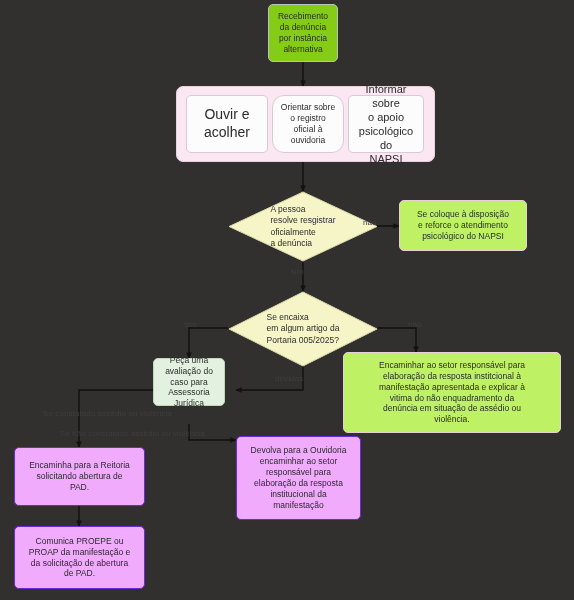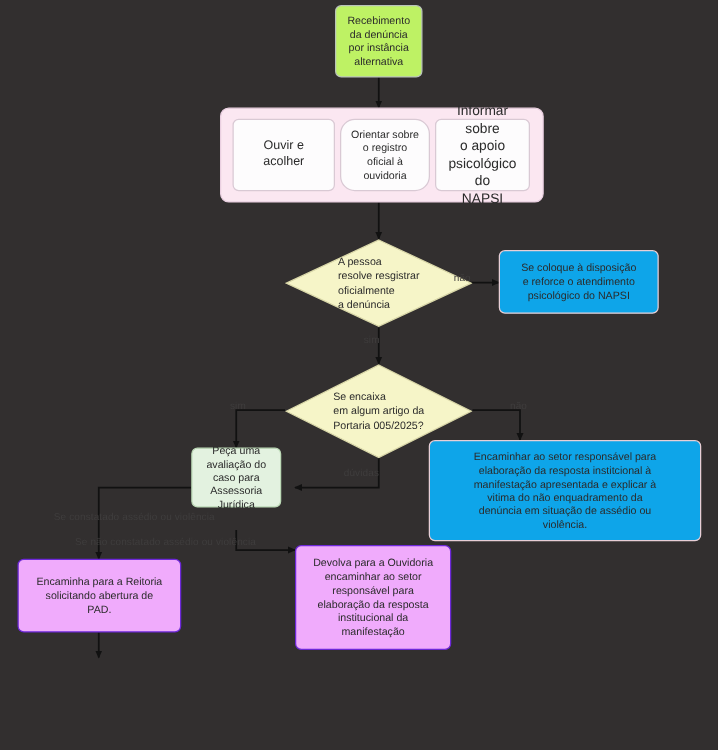--- a/index.html
+++ b/index.html
@@ -29,23 +29,23 @@
     justify-content: center;
     text-align: center;
     color: #2b2b2b;
     line-height: 1.28;
     white-space: pre-line;
   }
   .node-proc {
     border-radius: 5px;
     padding: 5px 6px;
   }
-  .fill-grey  { background: #bef264; border: 1px solid #b9c3b9; }
+  .fill-grey  { background: #84cc16; border: 1px solid #b9c3b9; }
   .fill-white { background: #fdfcfd; border: 1px solid #d9c9d4; }
-  .fill-pinkbox { background: #0ea5e9; border: 1px solid #e8cfd6; }
+  .fill-pinkbox { background: #bef264; border: 1px solid #e8cfd6; }
   .fill-green { background: #e3f2e0; border: 1px solid #bcd9b6; }
   .fill-teal  { background: #f0abfc; border: 1px solid #6d28d9; }
   .cluster {
     position: absolute;
     background: #fbe7f1;
     border: 1px solid #e9cfe0;
     border-radius: 7px;
   }
   .diamond-wrap { position: absolute; }
   .diamond-wrap svg { position: absolute; left: 0; top: 0; }
@@ -95,21 +95,21 @@
     </g>
   </svg>
 
   <div class="cluster" style="left:176px; top:86px; width:259px; height:76px;"></div>
 
   <div class="node node-proc fill-grey" style="left:268px; top:4px; width:70px; height:58px; font-size:8.5px;">Recebimento
 da denúncia
 por instância
 alternativa</div>
 
-  <div class="node node-proc fill-white" style="left:186px; top:95px; width:82px; height:58px; font-size:10px;">Ouvir e
+  <div class="node node-proc fill-white" style="left:186px; top:95px; width:82px; height:58px; font-size:14px;">Ouvir e
 acolher</div>
 
   <div class="node node-proc fill-white" style="left:272px; top:95px; width:72px; height:58px; font-size:8.5px;border-radius:12px;">Orientar sobre
 o registro
 oficial à
 ouvidoria</div>
 
   <div class="node node-proc fill-white" style="left:348px; top:95px; width:76px; height:58px; font-size:11px;">Informar sobre
 o apoio
 psicológico do
@@ -155,20 +155,24 @@
 encaminhar ao setor
 responsável para
 elaboração da resposta
 institucional da
 manifestação</div>
 
   <div class="node node-proc fill-teal" style="left:14px; top:447px; width:131px; height:59px; font-size:8.5px;">Encaminha para a Reitoria
 solicitando abertura de
 PAD.</div>
 
+  <div class="node node-proc fill-teal" style="left:14px; top:526px; width:131px; height:63px; font-size:8.5px;">Comunica PROEPE ou
+PROAP da manifestação e
+da solicitação de abertura
+de PAD.</div>
 
   <div class="edge-label" style="left:363px; top:218px;">não</div>
 
   <div class="edge-label" style="left:291px; top:267px;">sim</div>
 
   <div class="edge-label" style="left:184px; top:320px;">sim</div>
 
   <div class="edge-label" style="left:408px; top:320px;">não</div>
 
   <div class="edge-label" style="left:275px; top:374px;">dúvidas</div>

